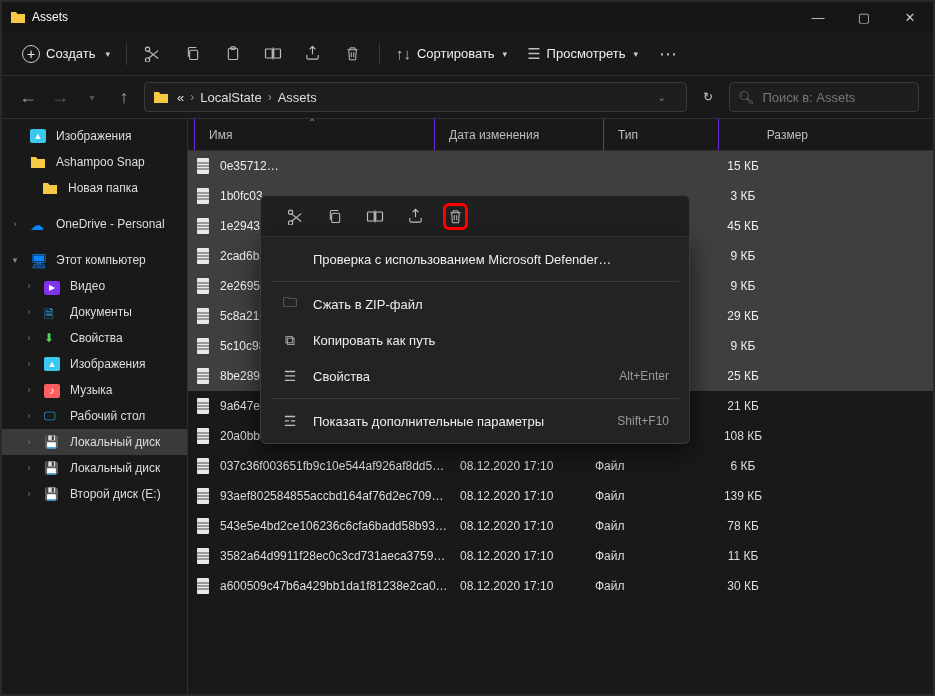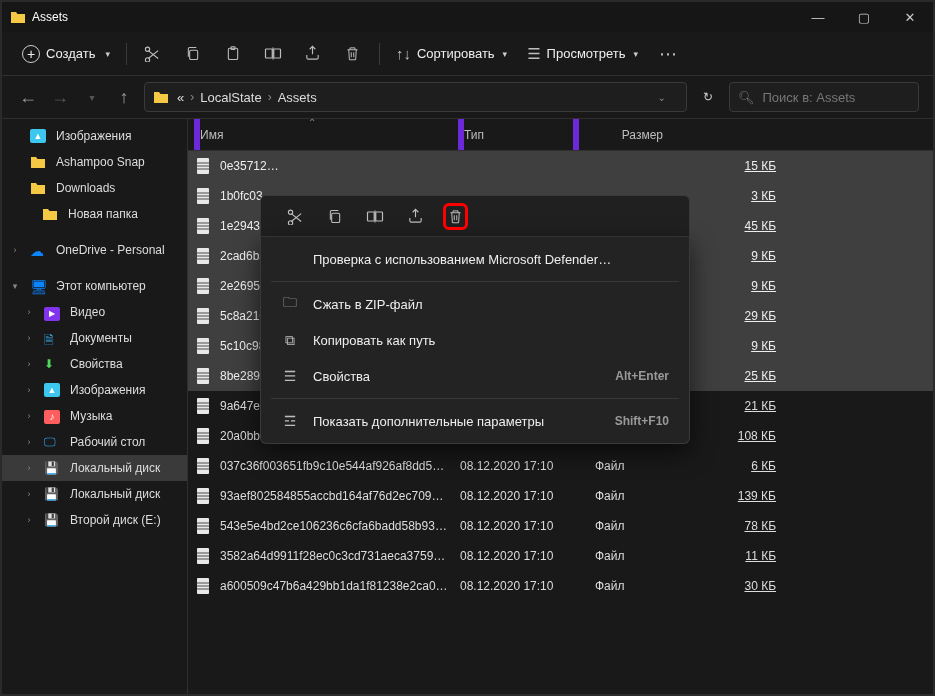--- a/index.html
+++ b/index.html
@@ -44,44 +44,44 @@
 .folder-ico-svg { fill:#f6c945; }
 .pic-ico { background:#3cc7ef; border-radius:2px; width:16px; height:14px; display:flex; align-items:center; justify-content:center; color:#fff; font-size:9px; }
 .od-ico { color:#0a84ff; font-size:14px; }
 .pc-ico { color:#0a84ff; font-size:14px; }
 .drive-ico { color:#8fa1b3; }
 .gap { height:10px; }
 
 
 .content { flex:1; display:flex; flex-direction:column; border-top:1px solid #2f2f2f; }
 .colhead { height:32px; display:flex; align-items:center; color:#bdbdbd; font-size:12px; border-bottom:1px solid #2f2f2f; padding-left:6px; position:relative; }
-.colhead .col { border-left:6px solid #6d28d9; padding-left:0; height:100%; display:flex; align-items:center; }
+.colhead .col { border-left:1px solid #6d28d9; padding-left:14px; height:100%; display:flex; align-items:center; }
 .colhead .col:first-child { border-left:none; }
 .sort-arrow { position:absolute; left:120px; top:-2px; color:#888; font-size:10px; }
 .rows { flex:1; overflow:hidden; }
 .row { height:30px; display:flex; align-items:center; padding-left:6px; font-size:12px; color:#eee; }
 .row.sel { background:#3f3f3f; }
 .row:not(.sel) { color:#ddd; }
 .file-ico { width:18px; height:20px; margin-right:8px; display:flex; align-items:center; justify-content:center; }
 .file-ico div { width:12px; height:16px; background:#e8e8e8; border-radius:1px; position:relative; }
 .file-ico div::after { content:""; width:12px; height:2px; background:#999; position:absolute; top:4px; left:0; box-shadow:0 3px 0 #999, 0 6px 0 #999; }
 .c-name { width:230px; white-space:nowrap; overflow:hidden; text-overflow:ellipsis; }
 .c-date { width:145px; white-space:nowrap; padding-left:10px; }
 .c-type { width:115px; white-space:nowrap; }
-.c-size { width:80px; text-align:right; padding-right:14px;text-decoration:underline; }
+.c-size { width:80px; text-align:center; padding-right:14px; }
 
 
 .ctx-wrap { position:absolute; left:260px; top:195px; }
 .ctx-mini { width:430px; height:42px; background:#202020; border:1px solid #3a3a3a; border-radius:6px 6px 0 0; display:flex; align-items:center; padding-left:14px; gap:0; }
 .ctx-mini .i { width:40px; height:32px; display:flex; align-items:center; justify-content:center; color:#bdbdbd; }
 .del-hl { border:3px solid #ff0000; border-radius:6px; padding:2px 2px; }
 .ctx-menu { width:430px; background:#232323; border:1px solid #3a3a3a; border-top:none; border-radius:0 0 6px 6px; padding:4px 0; box-shadow:0 8px 24px rgba(0,0,0,.6); }
 .ctx-row { height:36px; display:flex; align-items:center; padding:0 20px; gap:14px; font-size:13px; color:#eee; }
 .ctx-row .ri { width:18px; display:flex; align-items:center; justify-content:center; color:#bdbdbd; font-size:14px; }
-.ctx-row .rk { margin-left:auto; color:#9a9a9a; font-size:12px;font-weight:bold; }
+.ctx-row .rk { margin-left:auto; color:#9a9a9a; font-size:12px; }
 .ctx-sep { height:1px; background:#383838; margin:4px 10px; }
 
 
 .status { height:24px; background:#191919; border-top:1px solid #2f2f2f; display:flex; align-items:center; padding:0 10px; font-size:12px; color:#bdbdbd; gap:6px; }
 .status .seg { border-right:1px solid #3a3a3a; padding-right:10px; padding-left:4px; }
 .status .share { color:#ddd; padding-left:4px; }
 .status .share span { color:#0ec24f; }
 .status .views { margin-left:auto; display:flex; gap:4px; }
 .status .views div { width:20px; height:18px; background:#2d2d2d; border:1px solid #444; }
 
@@ -194,28 +194,20 @@
           <span>Изображения</span>
         </div>
         <div class="sb-item" style="padding-left: 28px;">
           <span class="sb-ico">
             <svg width="16" height="14" viewBox="0 0 16 14">
               <path class="folder-ico-svg" d="M1 2h5l1.5 2H15v9H1z"></path>
             </svg>
           </span>
           <span>Ashampoo Snap</span>
         </div>
-        <div class="sb-item" style="padding-left: 28px;">
-          <span class="sb-ico">
-            <svg width="16" height="14" viewBox="0 0 16 14">
-              <path class="folder-ico-svg" d="M1 2h5l1.5 2H15v9H1z"></path>
-            </svg>
-          </span>
-          <span>Downloads</span>
-        </div>
         <div class="sb-item" style="padding-left: 40px;">
           <span class="sb-ico">
             <svg width="16" height="14" viewBox="0 0 16 14">
               <path class="folder-ico-svg" d="M1 2h5l1.5 2H15v9H1z"></path>
             </svg>
           </span>
           <span>Новая папка</span>
         </div>
         <div class="gap"></div>
         <div class="sb-item" style="padding-left: 8px;">
@@ -276,20 +268,23 @@
           <span class="sb-ico"><span class="drive-ico">💾</span></span>
           <span>Второй диск (Е:)</span>
         </div>
       </div>
 
     <div class="content">
       <div class="colhead">
         <span class="sort-arrow">⌃</span>
         <div class="col" style="width:240px;">
             <span>Имя</span>
+          </div>
+        <div class="col" style="width:145px;">
+            <span>Дата изменения</span>
           </div>
         <div class="col" style="width:115px;margin-left:24px;">
             <span>Тип</span>
           </div>
         <div class="col" style="width:90px;justify-content:flex-end;">
             <span>Размер</span>
           </div>
       </div>
       <div class="rows" id="rows">
           <div class="row sel">

